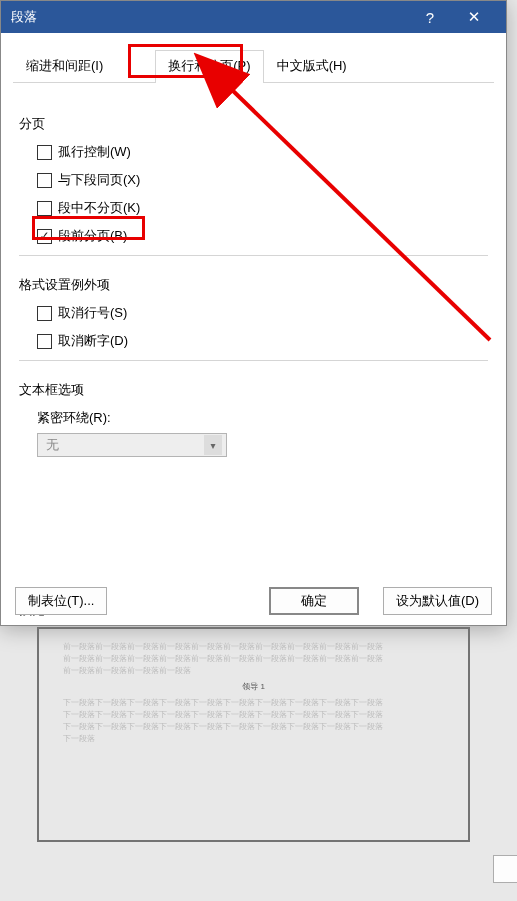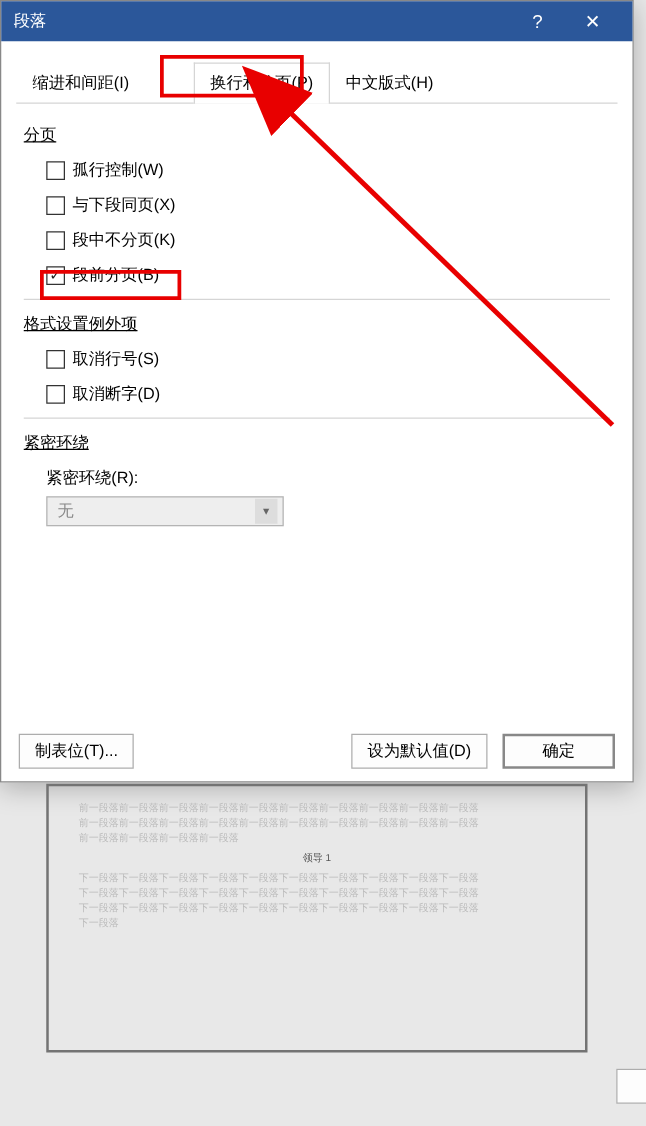--- a/index.html
+++ b/index.html
@@ -19,21 +19,21 @@
     display: flex; margin: 16px 12px 0 12px; border-bottom: 1px solid #d5d5d5;
   }
   .tab {
     padding: 6px 12px 8px 12px; border: 1px solid transparent; border-bottom: none;
     position: relative; top: 1px; background: transparent;
   }
   .tab.active {
     border-color: #d5d5d5; background: #fff; margin-left: 39px;
   }
   .content { padding: 12px 18px 4px 18px; }
-  .section-label { margin: 4px 0 10px 0; text-decoration: underline; }
+  .section-label { margin: 20px 0 10px 0; }
   .indent { margin-left: 18px; margin-bottom: 10px; display: flex; align-items: center; gap: 6px; }
   .checkbox {
     width: 15px; height: 15px; border: 1px solid #333; display: inline-flex;
     align-items: center; justify-content: center; background: #fff;
   }
   .checkbox.checked::after { content: "✓"; font-size: 12px; line-height: 1; color: #222; }
   .divider { border: none; border-top: 1px solid #d5d5d5; margin: 10px 0; }
   .select {
     width: 190px; height: 24px; border: 1px solid #b4b4b4; background: #eee;
     display: flex; align-items: center; justify-content: space-between;
@@ -44,21 +44,21 @@
     justify-content: center; font-size: 10px; color: #666;
   }
   .preview-box {
     margin: 18px; border: 2px solid #737373; height: 215px; padding: 12px 24px;
     font-size: 8px; color: #bbb; line-height: 1.5; overflow: hidden;
   }
   .preview-box .l { white-space: nowrap; }
   .preview-box .center { text-align: center; color: #555; margin: 4px 0; }
   .button-row {
     position: absolute; bottom: 10px; left: 0; right: 0;
-    display: flex; align-items: center; padding: 0 14px; gap: 12px;
+    display: flex; align-items: center; padding: 0 14px; gap: 24px;
   }
   .btn {
     min-width: 90px; height: 28px; border: 1px solid #adadad; background: #fdfdfd;
     display: inline-flex; align-items: center; justify-content: center;
     padding: 0 12px; font-size: 13px;
   }
   .btn.primary { border: 2px solid #888; }
   .spacer { flex: 1; }
   .highlight-red { border: 3px solid #e80000; }
   .hl-tab { position: absolute; left: 128px; top: 44px; width: 115px; height: 34px; pointer-events: none; }
@@ -117,21 +117,21 @@
       <span class="checkbox"></span>
       <span>取消行号(S)</span>
     </div>
     <div class="indent">
       <span class="checkbox"></span>
       <span>取消断字(D)</span>
     </div>
 
     <hr class="divider">
 
-    <div class="section-label">紧密环绕</div>
+    <div class="section-label">文本框选项</div>
 
     <div style="margin-left:18px;">
       <div style="margin-bottom:6px;">紧密环绕(R):</div>
       <div class="select">
         <span>无</span>
         <span class="arrow">▾</span>
       </div>
     </div>
 
   </div>
@@ -149,25 +149,25 @@
     <div class="l">下一段落下一段落下一段落下一段落下一段落下一段落下一段落下一段落下一段落下一段落</div>
     <div class="l">下一段落下一段落下一段落下一段落下一段落下一段落下一段落下一段落下一段落下一段落</div>
     <div class="l">下一段落</div>
   </div>
 
   <div class="button-row">
     <div class="btn">
       <span>制表位(T)...</span>
     </div>
     <div class="spacer"></div>
+    <div class="btn primary">
+      <span>确定</span>
+    </div>
     <div class="btn">
       <span>设为默认值(D)</span>
-    </div>
-    <div class="btn primary">
-      <span>确定</span>
     </div>
   </div>
 
 </div>
 
 <div class="btn" style="position:absolute; left:493px; top:855px; width:60px;">
   
 </div>
 
 <div class="highlight-red hl-tab"></div>

